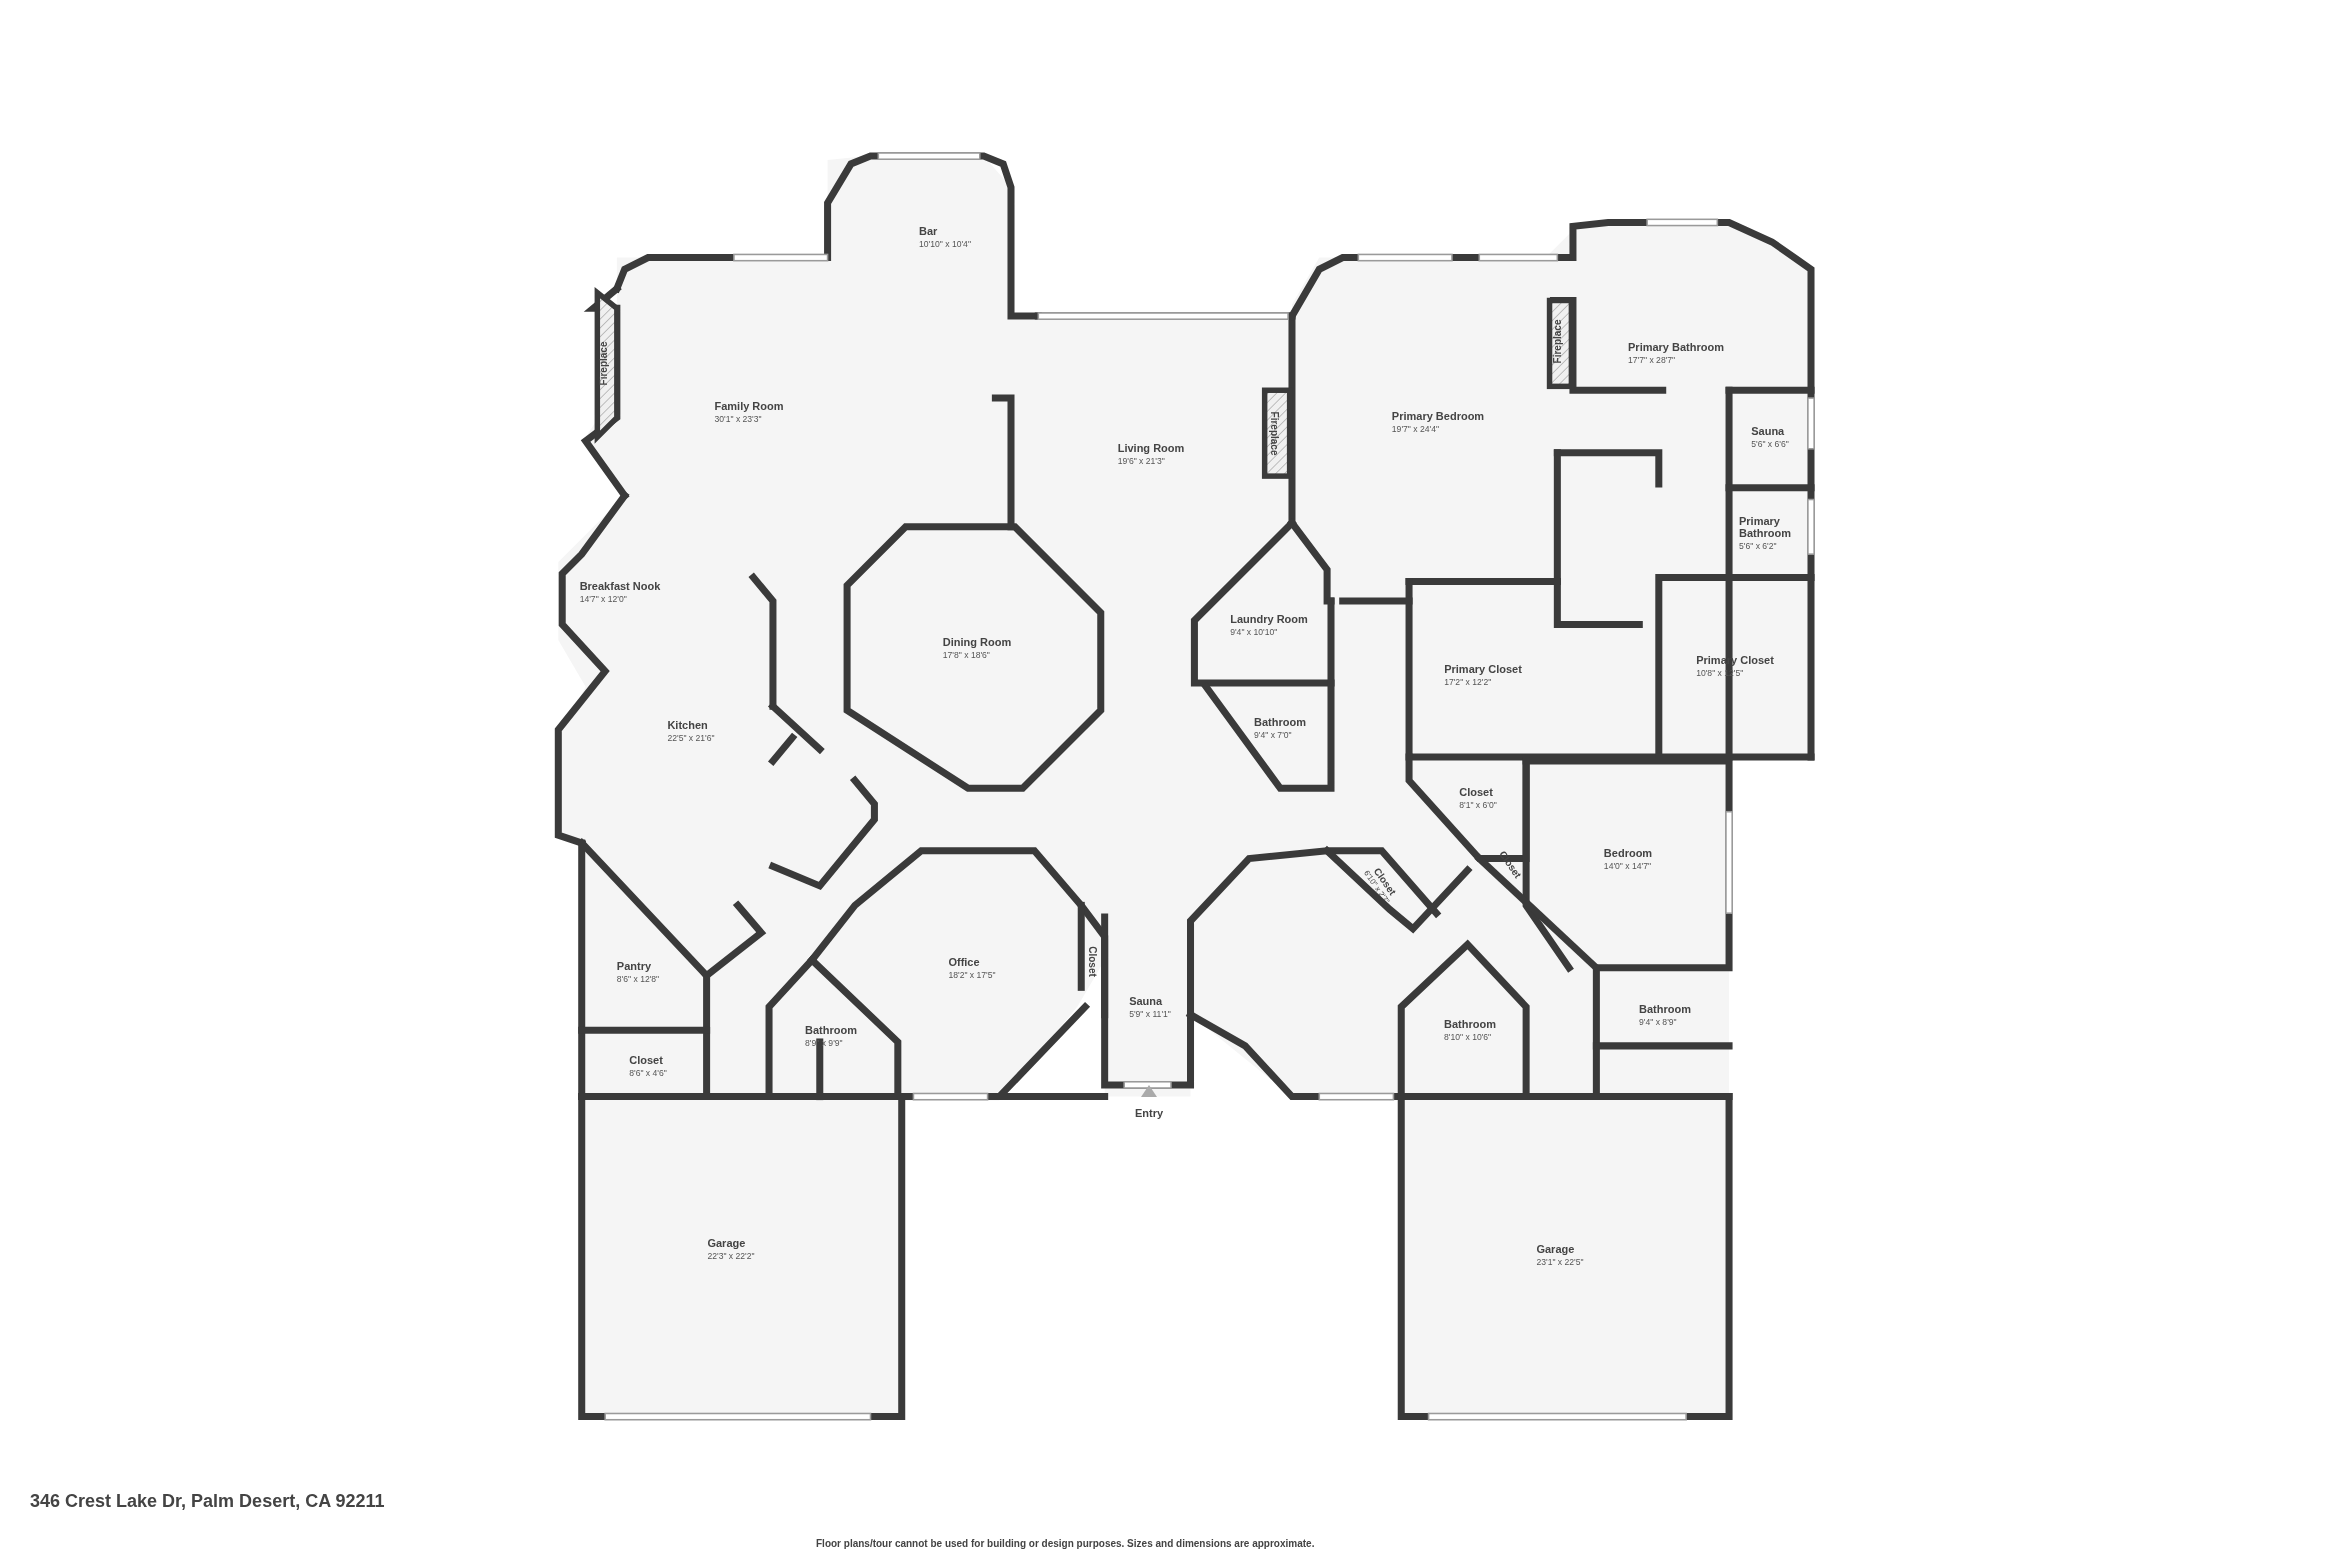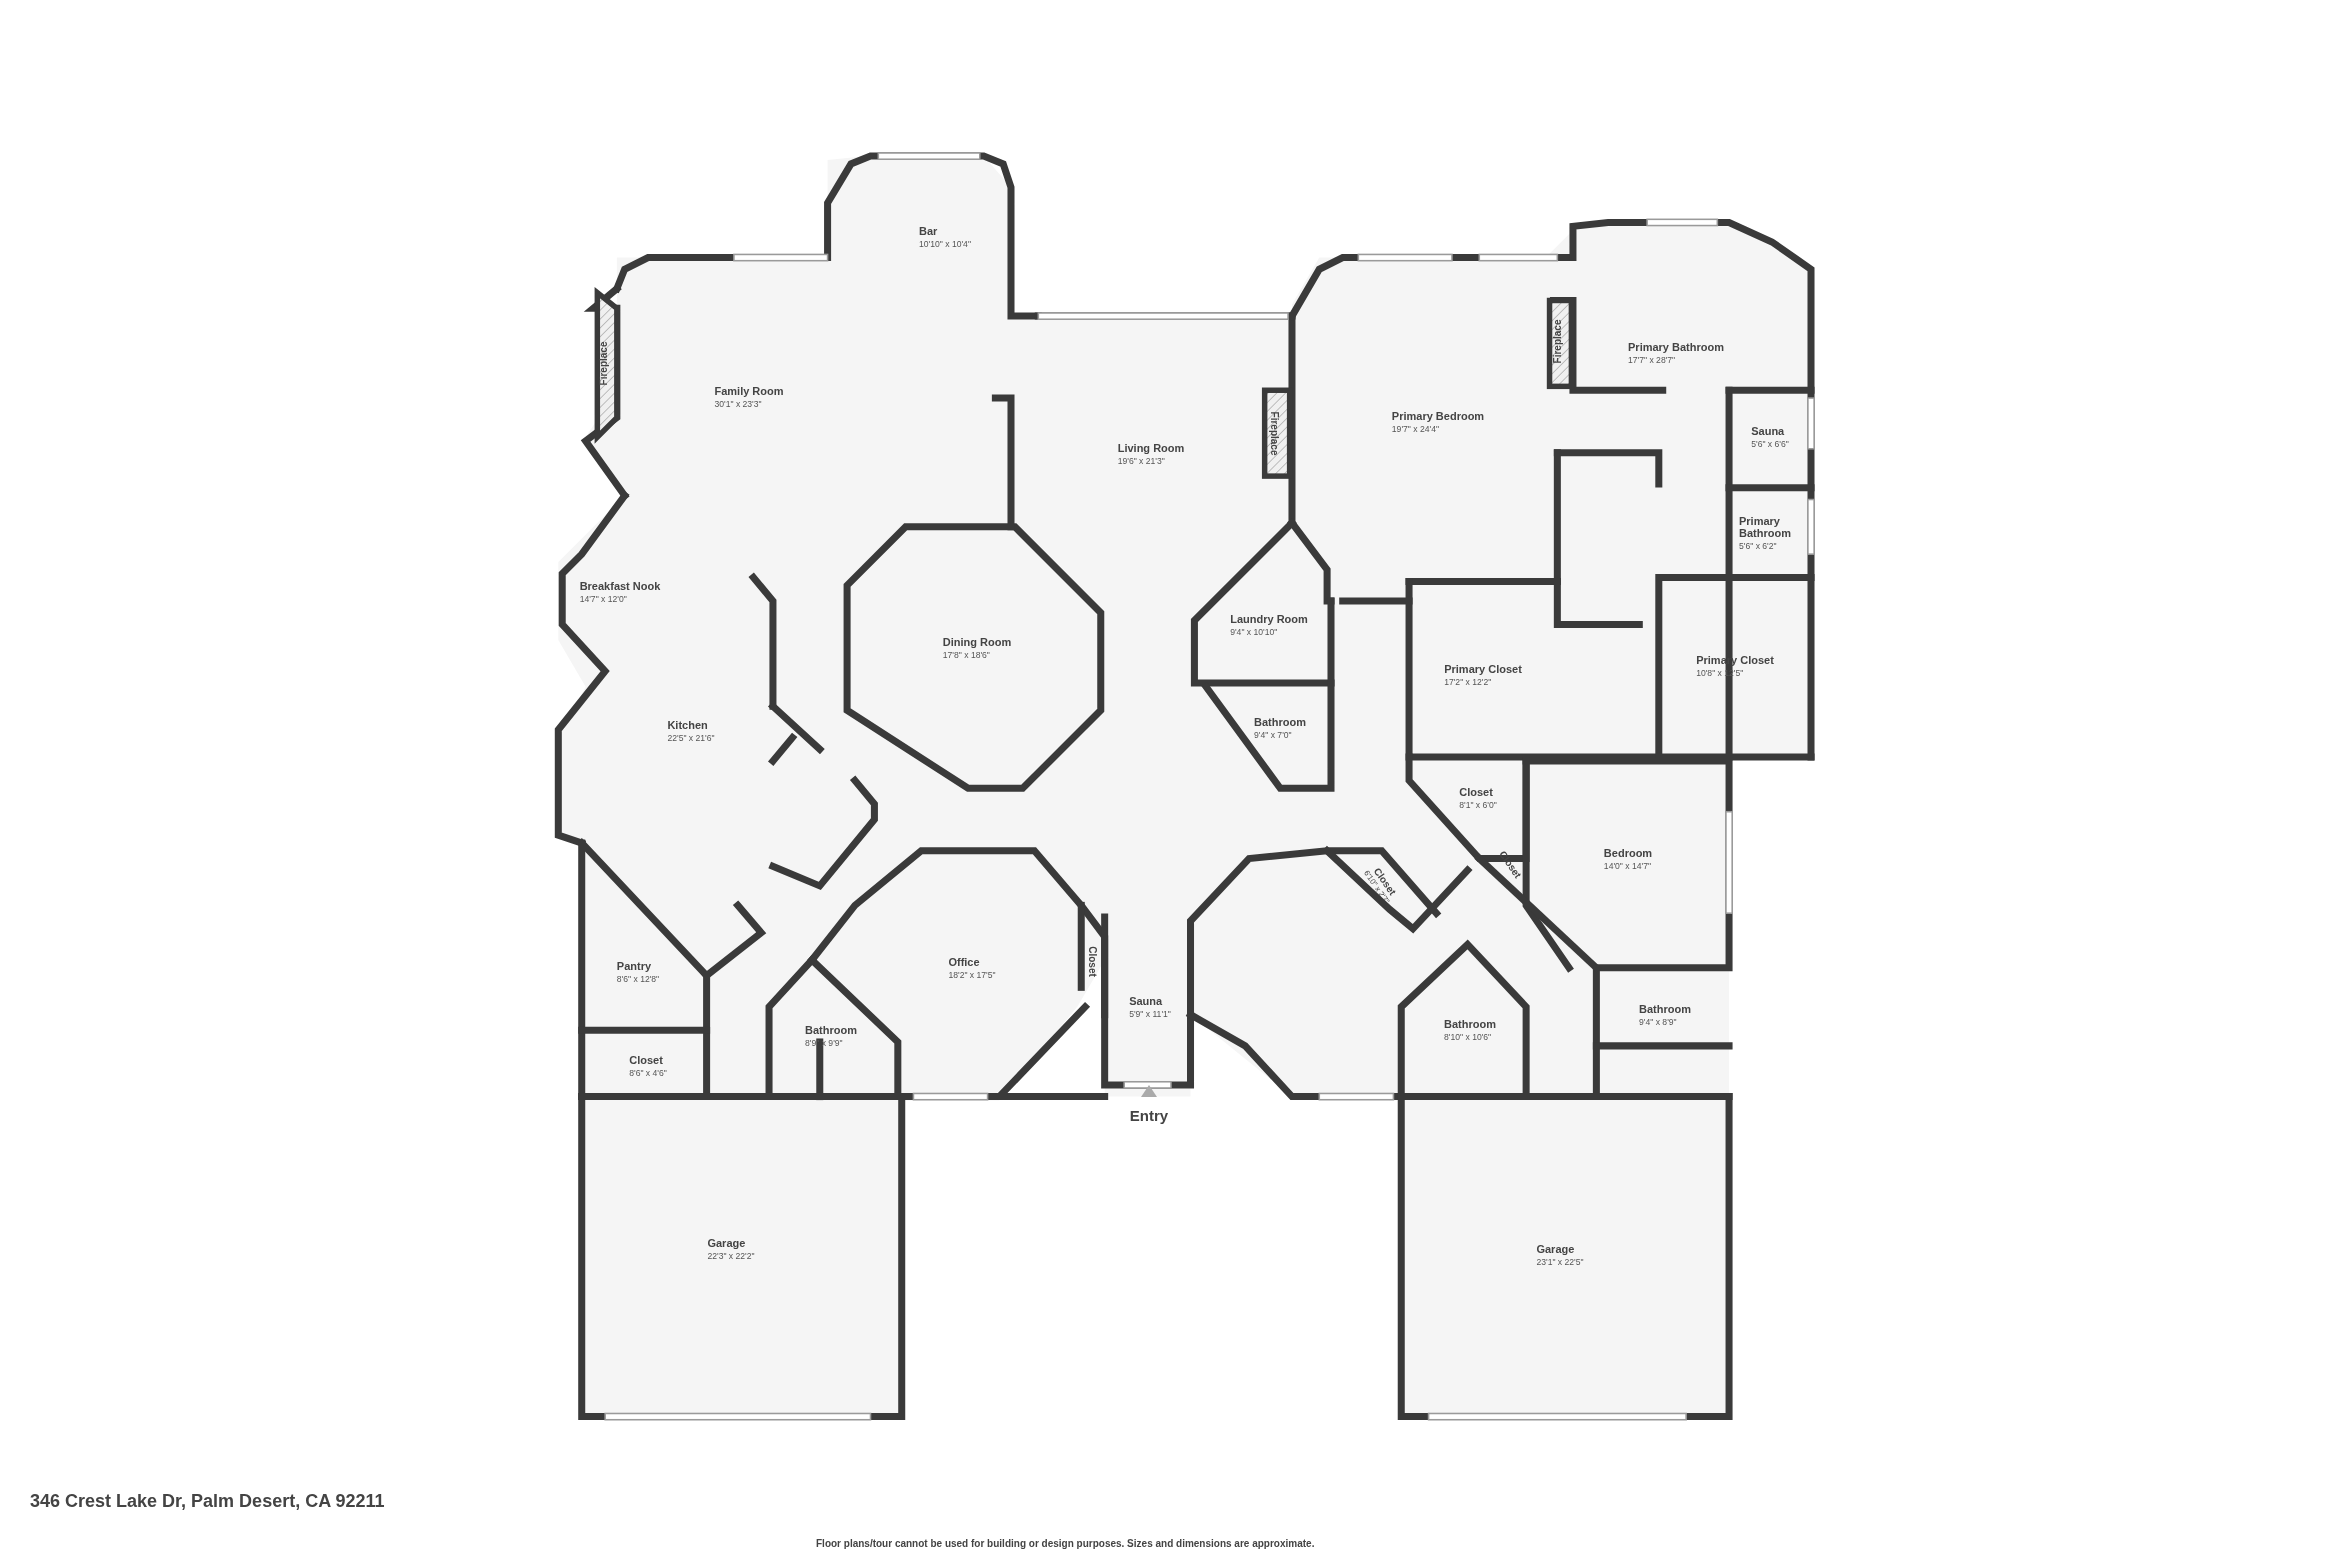--- a/index.html
+++ b/index.html
@@ -9,21 +9,21 @@
   .wall{fill:none;stroke:#3a3a3a;stroke-width:9;stroke-linejoin:miter;stroke-linecap:square;}
   .win{fill:#ffffff;stroke:#9a9a9a;stroke-width:2;}
   .hatch{fill:url(#hatch);stroke:#3a3a3a;stroke-width:7;}
   .room-label{position:absolute;transform:translate(-50%,-50%);text-align:left;white-space:nowrap;}
   .room-name{display:block;font-size:11px;font-weight:bold;color:#444;}
   .room-dim{display:block;font-size:8.6px;color:#555;margin-top:1.6px;}
   .rot{position:absolute;font-size:10px;font-weight:bold;color:#444;white-space:nowrap;transform-origin:center center;}
   .footer-address{position:absolute;left:30px;top:1491px;font-size:18px;font-weight:bold;color:#444;}
   .footer-floor{position:absolute;left:39px;top:1529px;font-size:18px;font-weight:bold;color:#444;margin-top:45px;}
   .footer-disclaimer{position:absolute;left:816px;top:1538px;font-size:10px;font-weight:bold;color:#444;}
-  .entry-label{position:absolute;left:1149px;top:1107px;font-size:15px;font-weight:bold;color:#444;transform:translateX(-50%);}
+  .entry-label{position:absolute;left:1149px;top:1107px;font-size:11px;font-weight:bold;color:#444;transform:translateX(-50%);}
   .entry-arrow{position:absolute;left:1141px;top:1085px;width:0;height:0;border-left:8.6px solid transparent;border-right:8.6px solid transparent;border-bottom:12.5px solid #aaaaaa;}
 </style>
 </head>
 <body>
 
 <svg id="plan" viewBox="0 0 3000 2000" xmlns="http://www.w3.org/2000/svg">
   <defs>
     <pattern id="hatch" width="8" height="8" patternUnits="userSpaceOnUse" patternTransform="rotate(45)">
       <rect width="8" height="8" fill="#f0f0f0"></rect>
       <line x1="0" y1="0" x2="0" y2="8" stroke="#9a9a9a" stroke-width="1.5"></line>
@@ -132,21 +132,21 @@
     <polygon class="hatch" points="765,375 790,395 790,535 765,560"></polygon>
     <rect class="hatch" x="1620" y="500" width="32" height="110"></rect>
     <rect class="hatch" x="1985" y="385" width="28" height="110"></rect>
   </g>
 </svg>
 
 <div class="room-label" style="left:945px;top:237px;">
   <span class="room-name">Bar</span>
   <span class="room-dim">10'10" x 10'4"</span>
 </div>
-<div class="room-label" style="left:749px;top:397px;">
+<div class="room-label" style="left:749px;top:412px;">
   <span class="room-name">Family Room</span>
   <span class="room-dim">30'1" x 23'3"</span>
 </div>
 <div class="room-label" style="left:1151px;top:454px;">
   <span class="room-name">Living Room</span>
   <span class="room-dim">19'6" x 21'3"</span>
 </div>
 <div class="room-label" style="left:1438px;top:422px;">
   <span class="room-name">Primary Bedroom</span>
   <span class="room-dim">19'7" x 24'4"</span>

